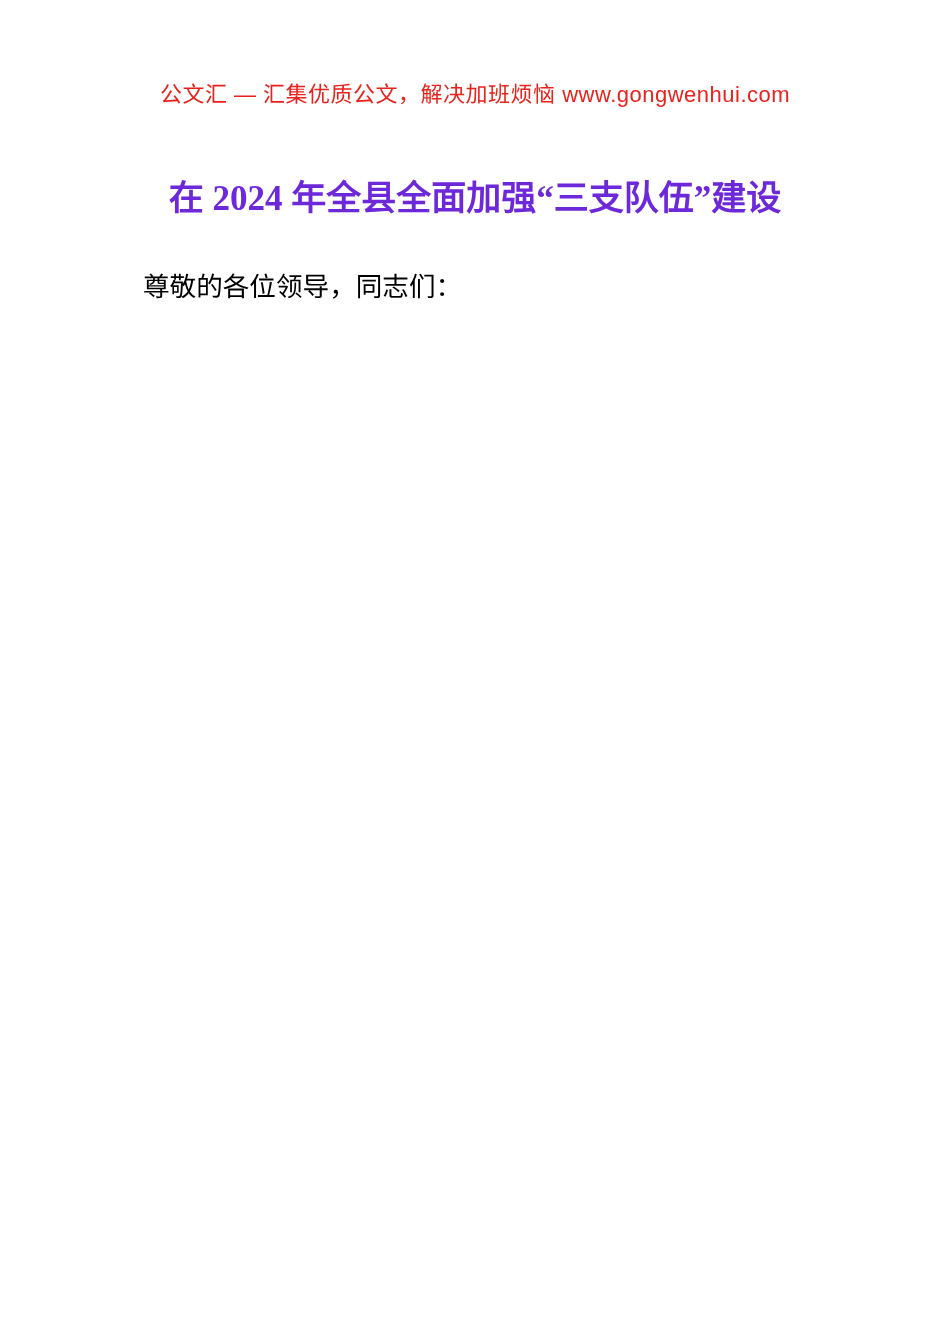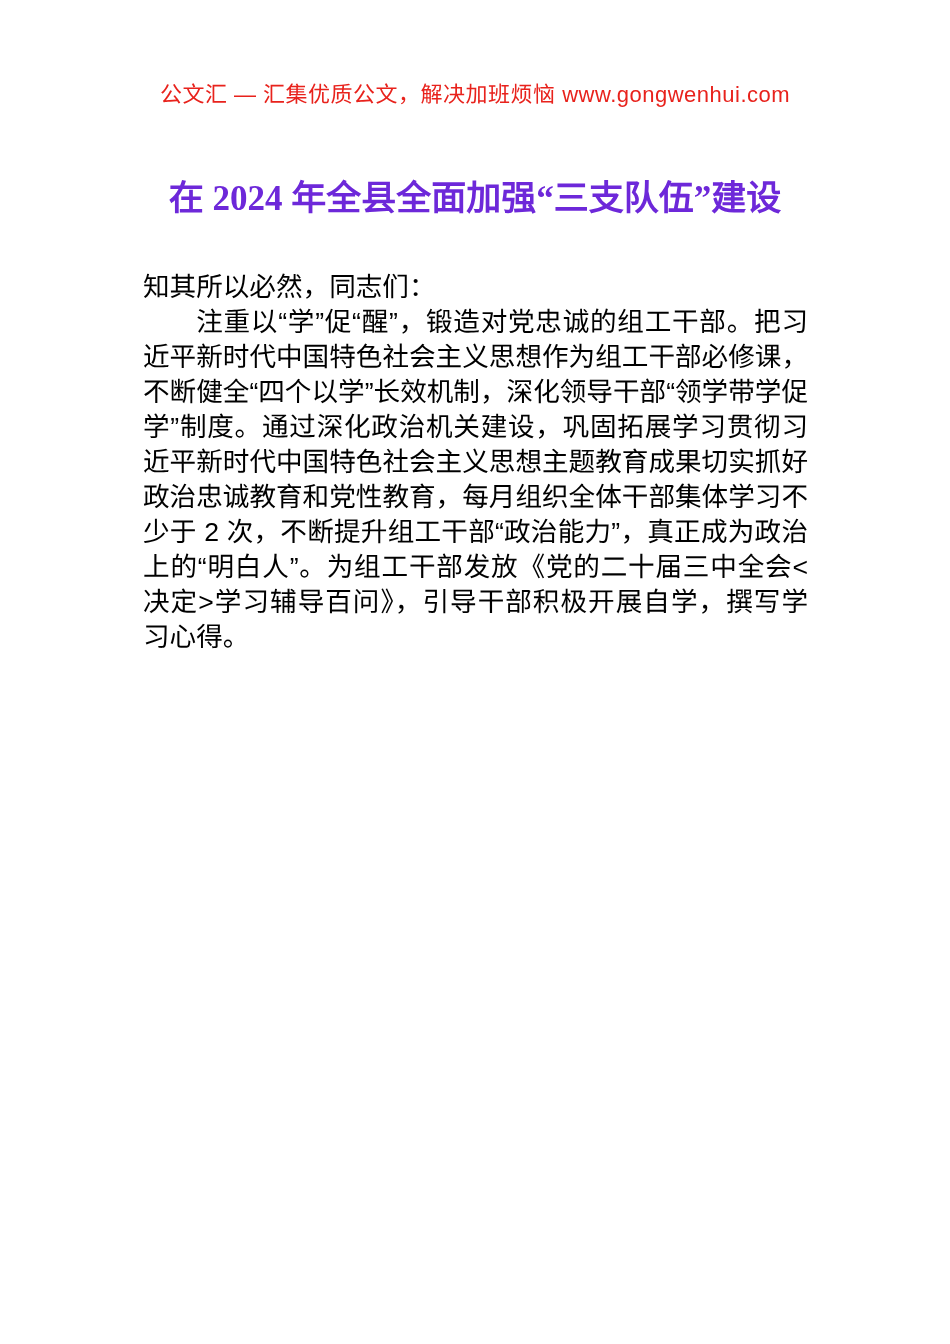--- a/index.html
+++ b/index.html
@@ -63,17 +63,16 @@
 
   <div class="watermark-header">
     <span style="color: rgb(232, 34, 28);">公文汇 — 汇集优质公文，解决加班烦恼 www.gongwenhui.com</span>
   </div>
 
   <h1 class="doc-title">
     <span class="title-line">在 2024 年全县全面加强“三支队伍”建设</span>
   </h1>
 
   <div class="doc-body">
-      <p class="para">知其所以必然，同志们：</p>
-      <p class="para indent">注重以“学”促“醒”，锻造对党忠诚的组工干部。把习近平新时代中国特色社会主义思想作为组工干部必修课，不断健全“四个以学”长效机制，深化领导干部“领学带学促学”制度。通过深化政治机关建设，巩固拓展学习贯彻习近平新时代中国特色社会主义思想主题教育成果切实抓好政治忠诚教育和党性教育，每月组织全体干部集体学习不少于 2 次，不断提升组工干部“政治能力”，真正成为政治上的“明白人”。为组工干部发放《党的二十届三中全会&lt;决定&gt;学习辅导百问》，引导干部积极开展自学，撰写学习心得。</p>
+      <p class="para">尊敬的各位领导，同志们：</p>
     </div>
 
 </div>
 
 </body></html>

